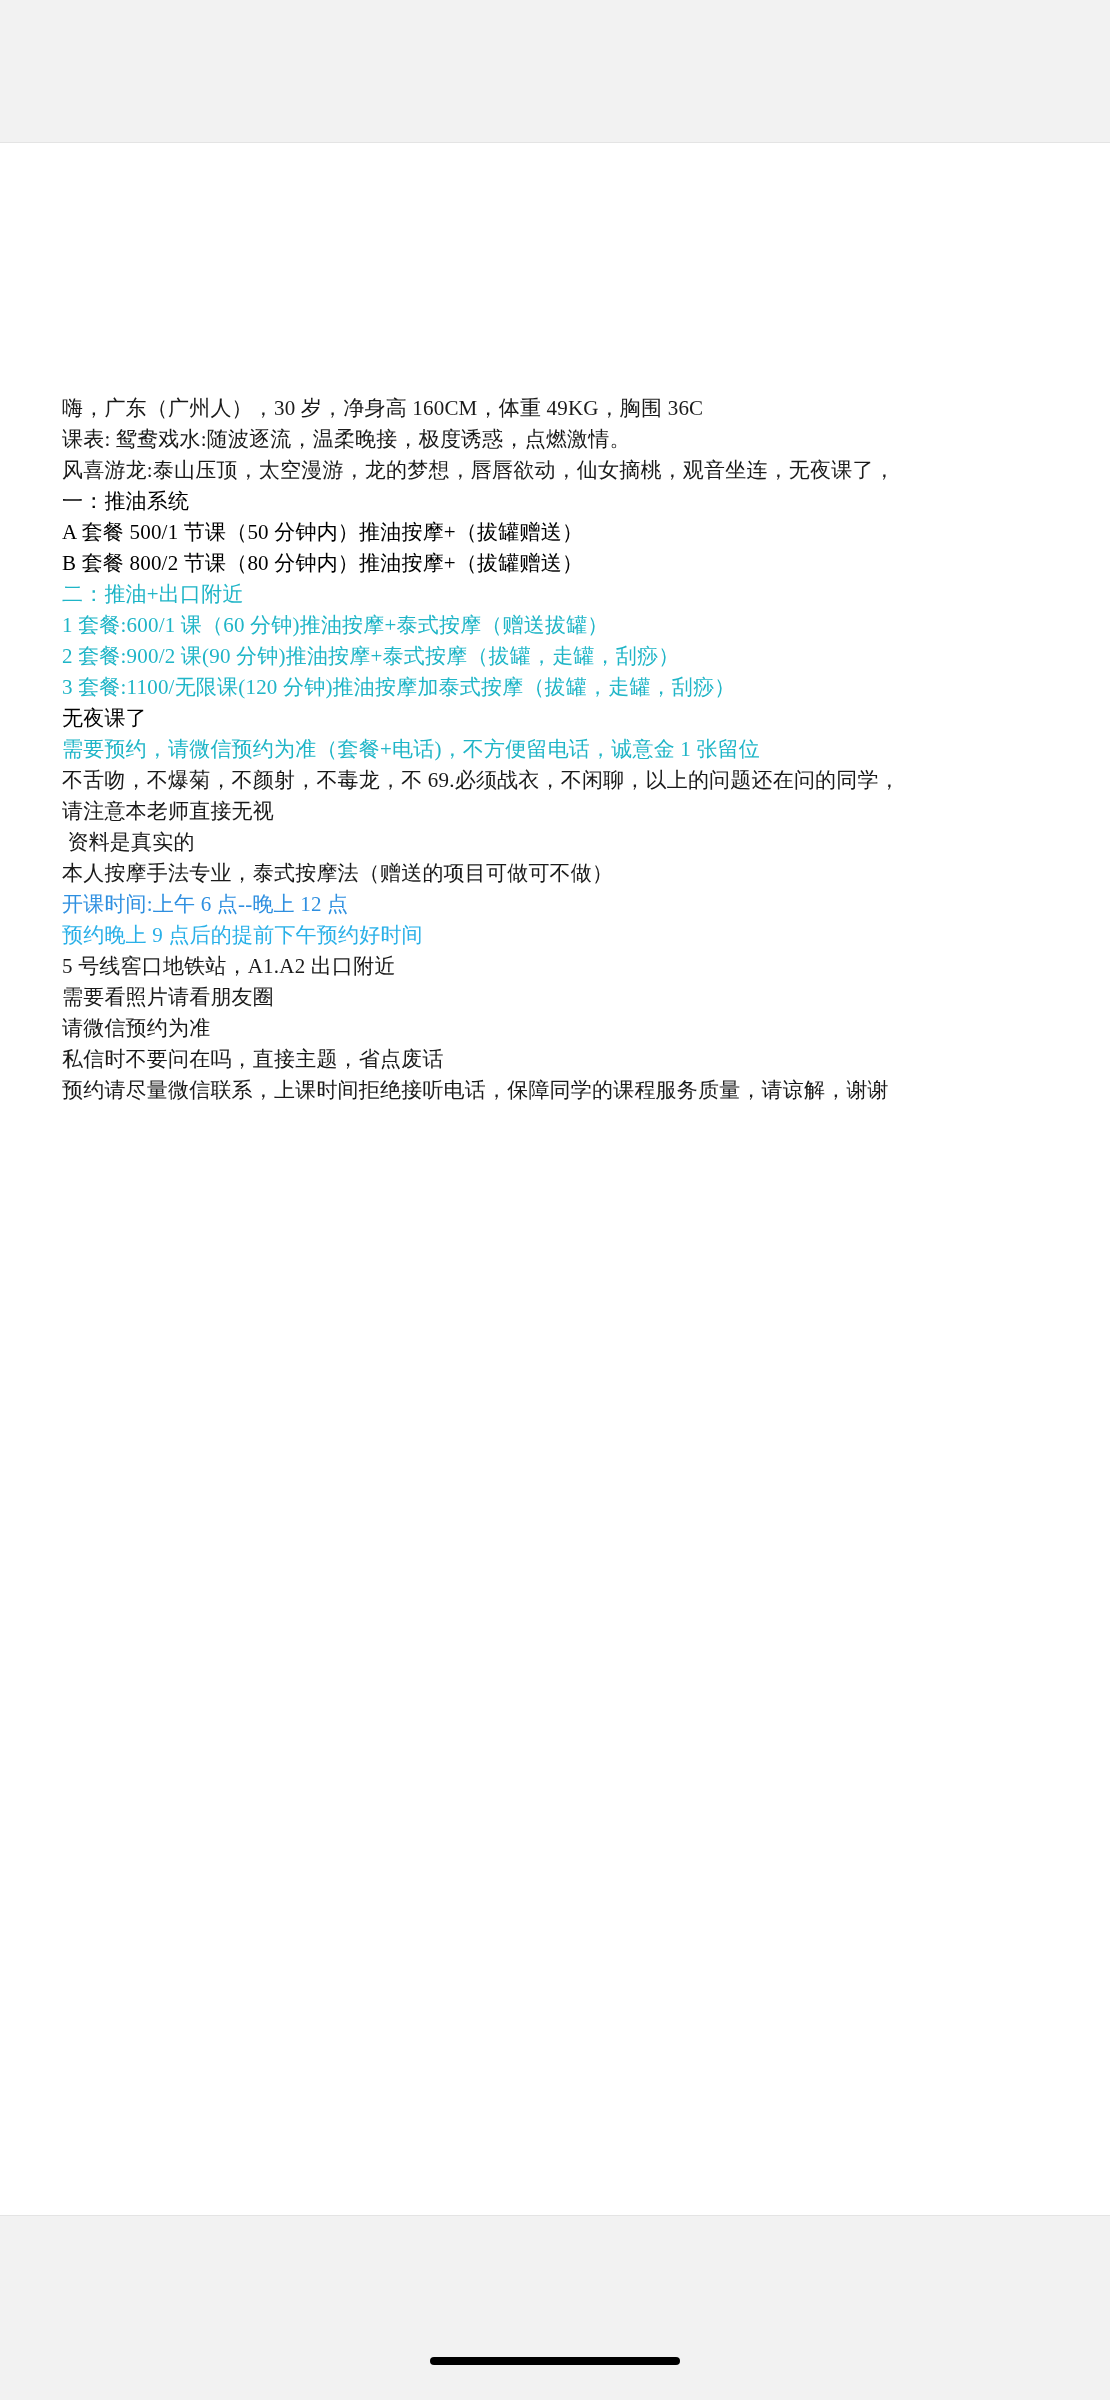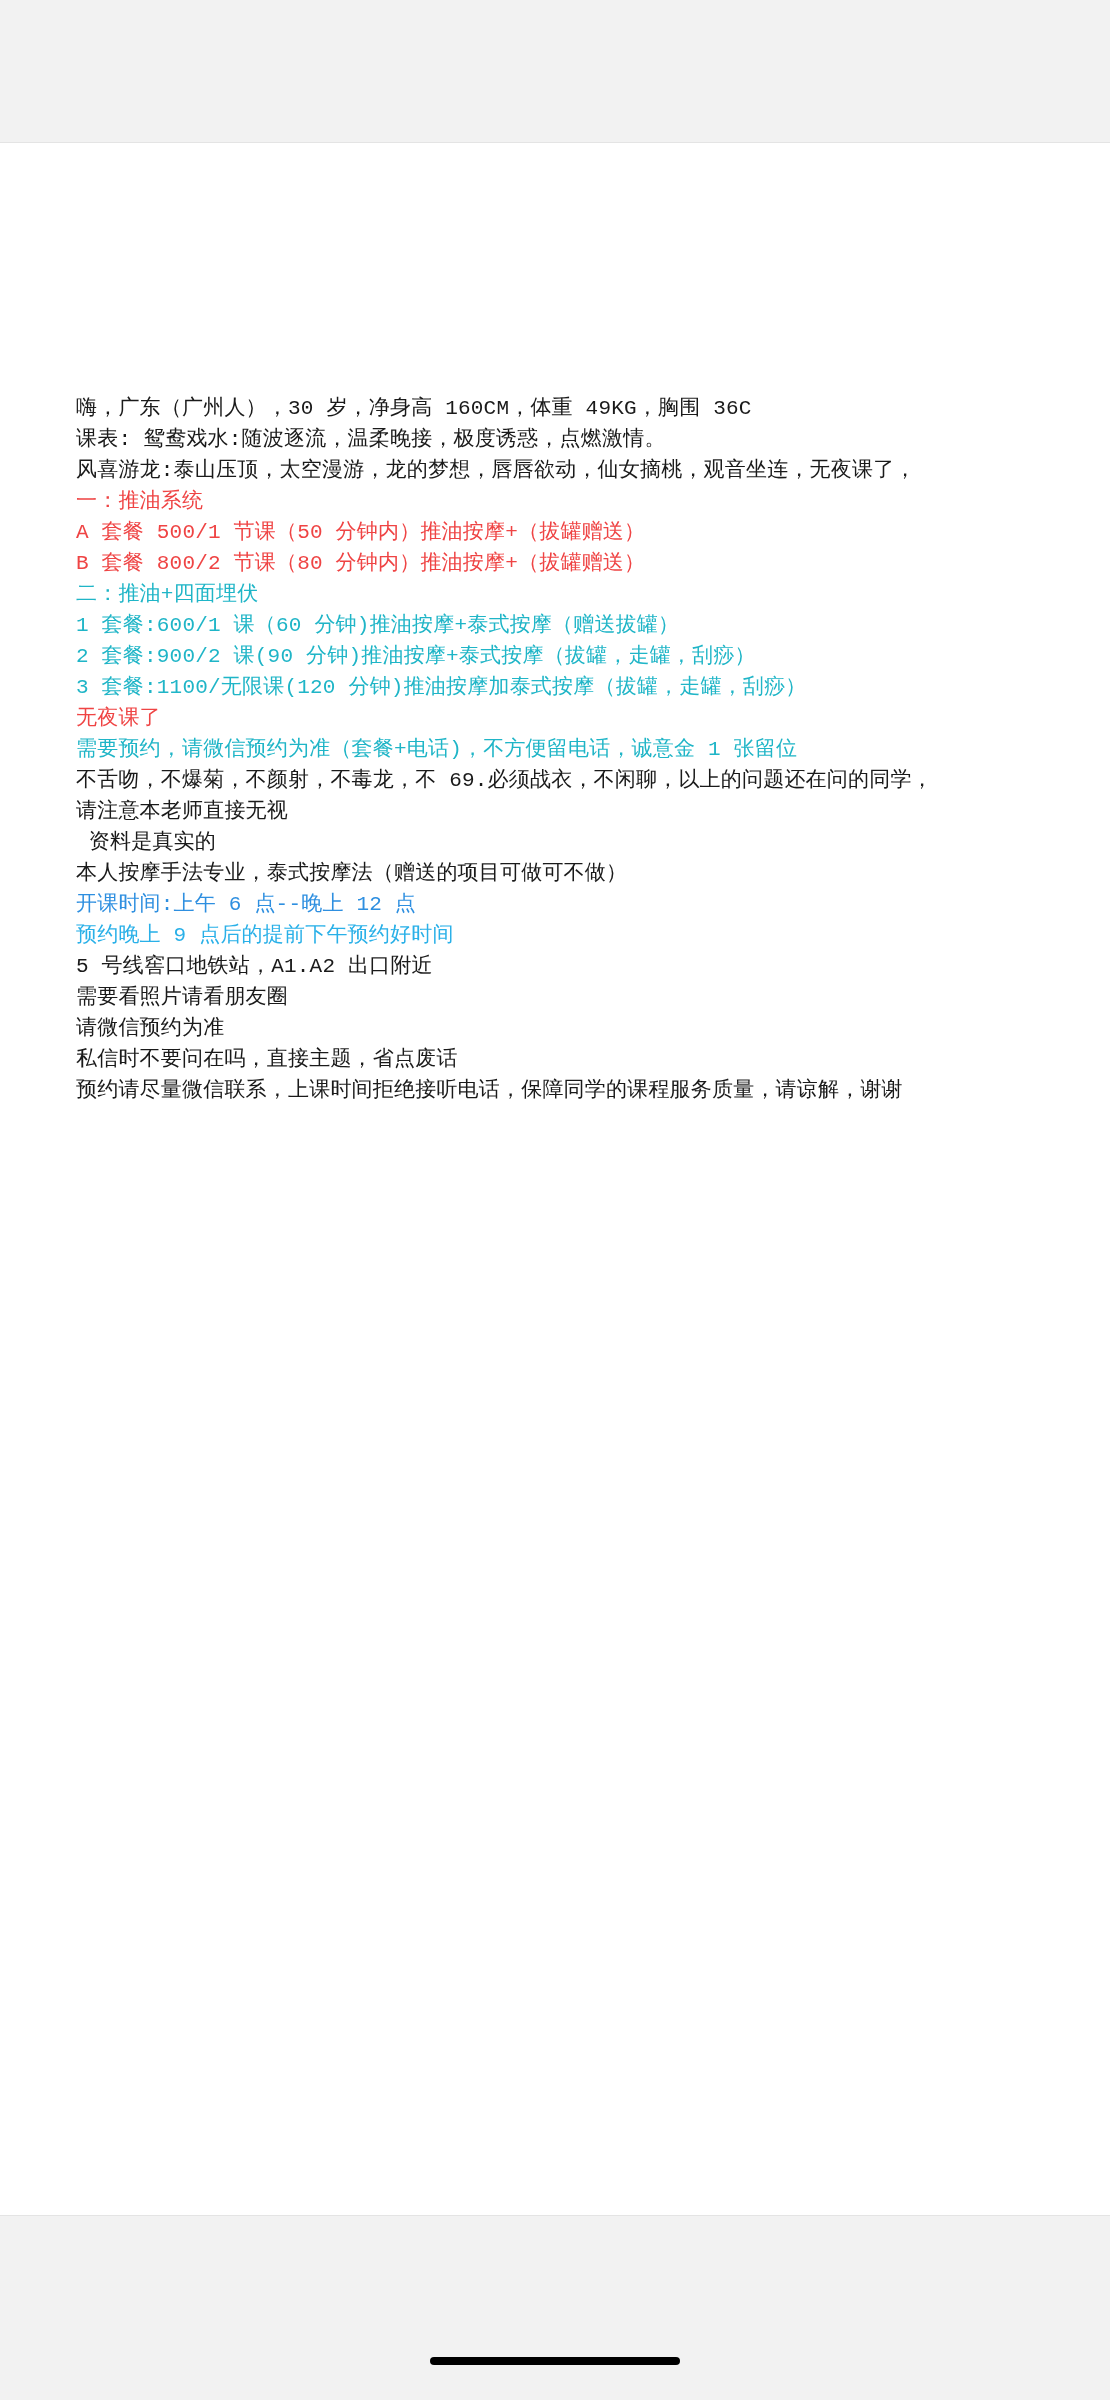--- a/index.html
+++ b/index.html
@@ -61,25 +61,24 @@
     left: 62px;
     top: 250px;
     width: 1000px;
   }
   .line {
     font-size: 21px;
     line-height: 31px;
     color: #1a1a1a;
     white-space: pre-wrap;
     letter-spacing: 0.2px;
-    font-family: Liberation Mono, monospace;
-    margin-left: 14px;
+    font-family: Liberation Serif, serif;
   }
   .green {
-    color: #ef4444;
+    color: #000000;
   }
   .teal {
     color: #1fb5c7;
   }
   .blue {
     color: #2e8fe0;
   }
   .sky {
     color: #29b0e8;
   }
@@ -95,21 +94,21 @@
   <div class="top-chrome"></div>
 
   <div class="content-sheet">
     <div class="article">
         <div class="line dark">嗨，广东（广州人），30 岁，净身高 160CM，体重 49KG，胸围 36C</div>
         <div class="line dark">课表: 鸳鸯戏水:随波逐流，温柔晚接，极度诱惑，点燃激情。</div>
         <div class="line dark">风喜游龙:泰山压顶，太空漫游，龙的梦想，唇唇欲动，仙女摘桃，观音坐连，无夜课了，</div>
         <div class="line green">一：推油系统</div>
         <div class="line green">A 套餐 500/1 节课（50 分钟内）推油按摩+（拔罐赠送）</div>
         <div class="line green">B 套餐 800/2 节课（80 分钟内）推油按摩+（拔罐赠送）</div>
-        <div class="line teal">二：推油+四面埋伏</div>
+        <div class="line teal">二：推油+出口附近</div>
         <div class="line teal">1 套餐:600/1 课（60 分钟)推油按摩+泰式按摩（赠送拔罐）</div>
         <div class="line teal">2 套餐:900/2 课(90 分钟)推油按摩+泰式按摩（拔罐，走罐，刮痧）</div>
         <div class="line teal">3 套餐:1100/无限课(120 分钟)推油按摩加泰式按摩（拔罐，走罐，刮痧）</div>
         <div class="line green">无夜课了</div>
         <div class="line teal">需要预约，请微信预约为准（套餐+电话)，不方便留电话，诚意金 1 张留位</div>
         <div class="line dark">不舌吻，不爆菊，不颜射，不毒龙，不 69.必须战衣，不闲聊，以上的问题还在问的同学，</div>
         <div class="line dark">请注意本老师直接无视</div>
         <div class="line dark"> 资料是真实的</div>
         <div class="line dark">本人按摩手法专业，泰式按摩法（赠送的项目可做可不做）</div>
         <div class="line blue">开课时间:上午 6 点--晚上 12 点</div>

